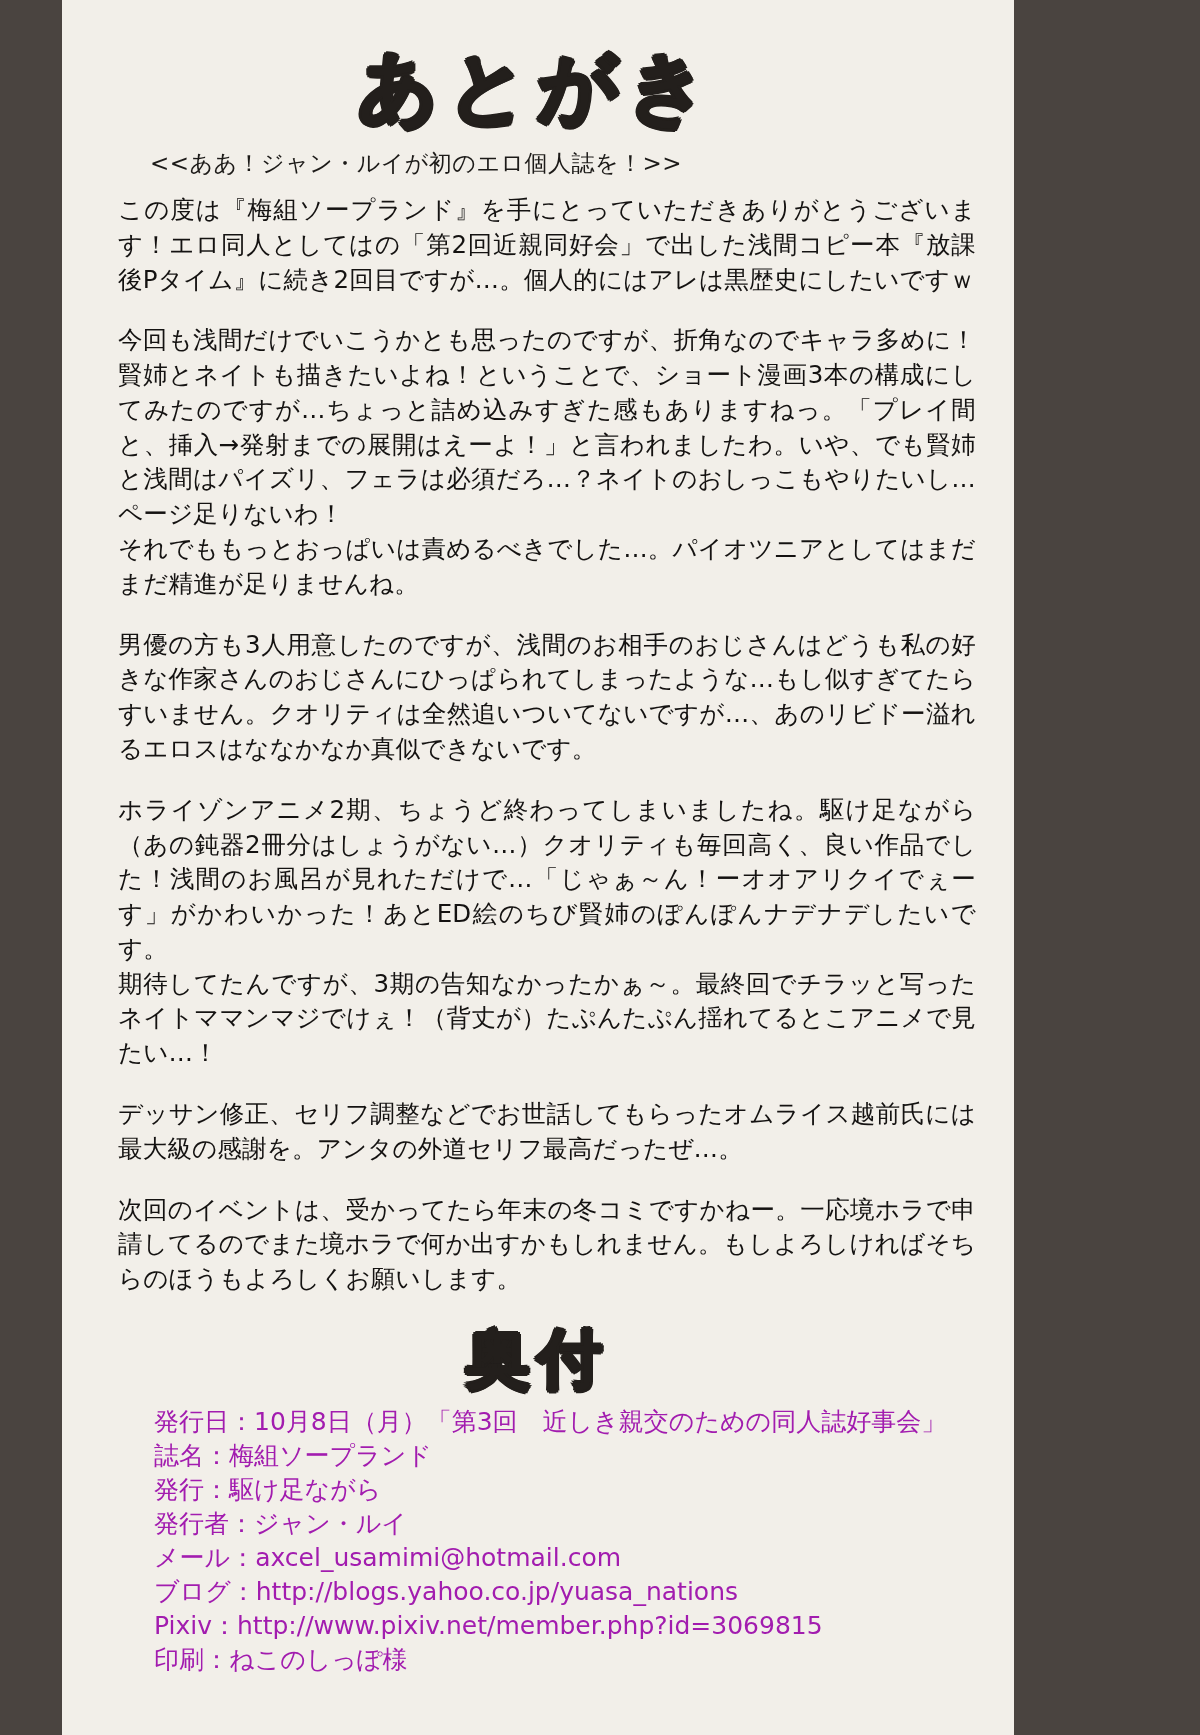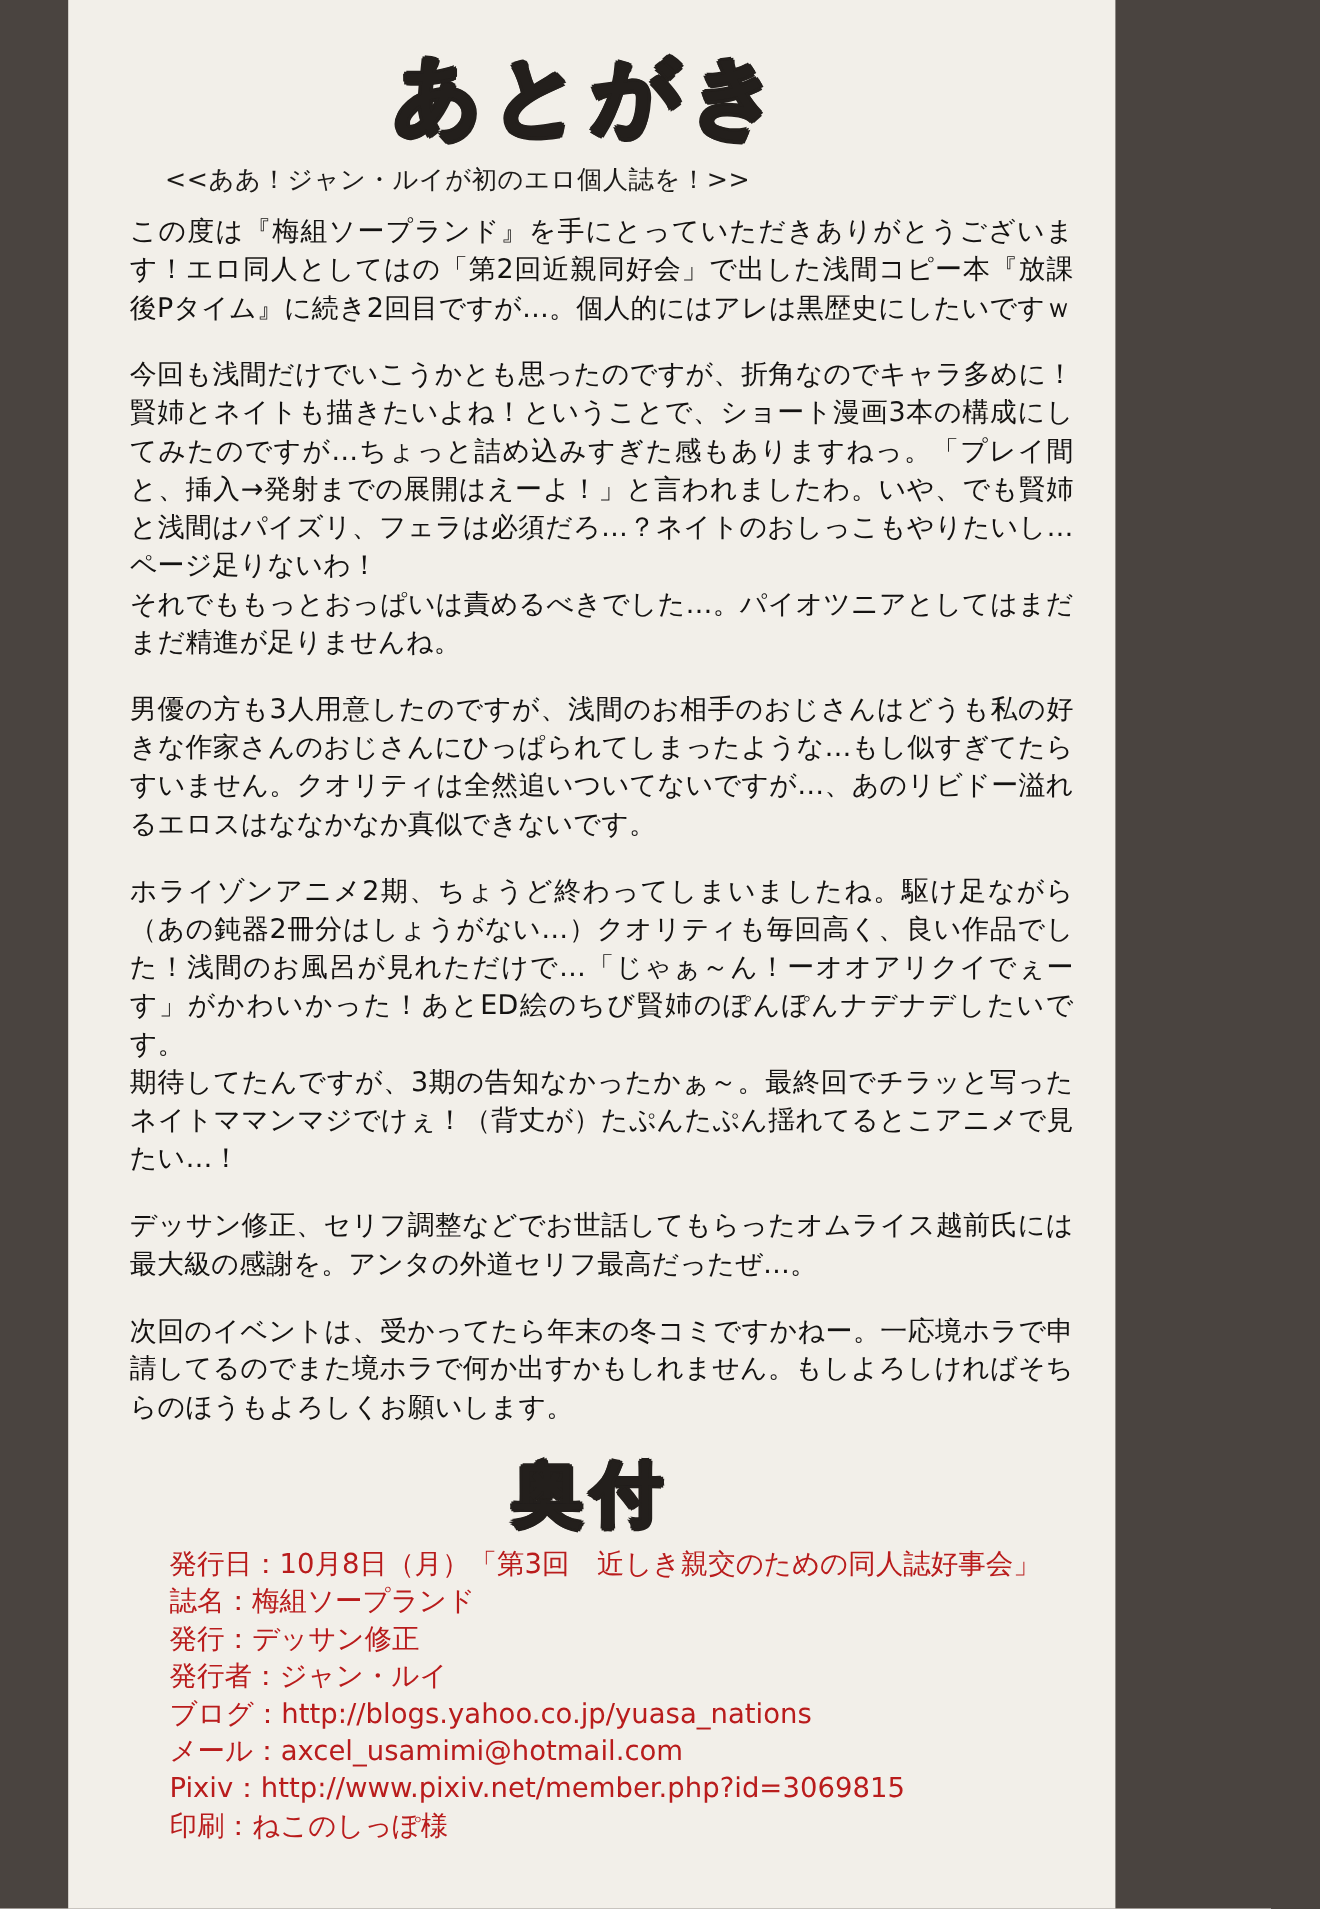--- a/index.html
+++ b/index.html
@@ -95,21 +95,21 @@
 
   
   .colophon {
     margin: 14px 0 0 0;
     padding-left: 92px;
   }
   .colophon-line {
     font-family: "DejaVu Sans", sans-serif;
     font-size: 25px;
     line-height: 1.36;
-    color: #b91c1c;
+    color: #a21caf;
     white-space: nowrap;
   }
 </style>
 </head>
 <body>
 
 <div class="page">
   <div class="page-inner">
 
     <div class="heading-wrap">
@@ -129,22 +129,22 @@
       <p class="para">次回のイベントは、受かってたら年末の冬コミですかねー。一応境ホラで申請してるのでまた境ホラで何か出すかもしれません。もしよろしければそちらのほうもよろしくお願いします。</p>
     </div>
 
     <div class="heading-wrap">
       <div class="heading-colophon">奥付</div>
     </div>
 
     <div class="colophon">
       <div class="colophon-line">発行日：10月8日（月）「第3回　近しき親交のための同人誌好事会」</div>
       <div class="colophon-line">誌名：梅組ソープランド</div>
-      <div class="colophon-line">発行：デッサン修正</div>
+      <div class="colophon-line">発行：駆け足ながら</div>
       <div class="colophon-line">発行者：ジャン・ルイ</div>
+      <div class="colophon-line">メール：axcel_usamimi@hotmail.com</div>
       <div class="colophon-line">ブログ：http://blogs.yahoo.co.jp/yuasa_nations</div>
-      <div class="colophon-line">メール：axcel_usamimi@hotmail.com</div>
       <div class="colophon-line">Pixiv：http://www.pixiv.net/member.php?id=3069815</div>
       <div class="colophon-line">印刷：ねこのしっぽ様</div>
     </div>
 
   </div>
 </div>
 
 </body></html>

